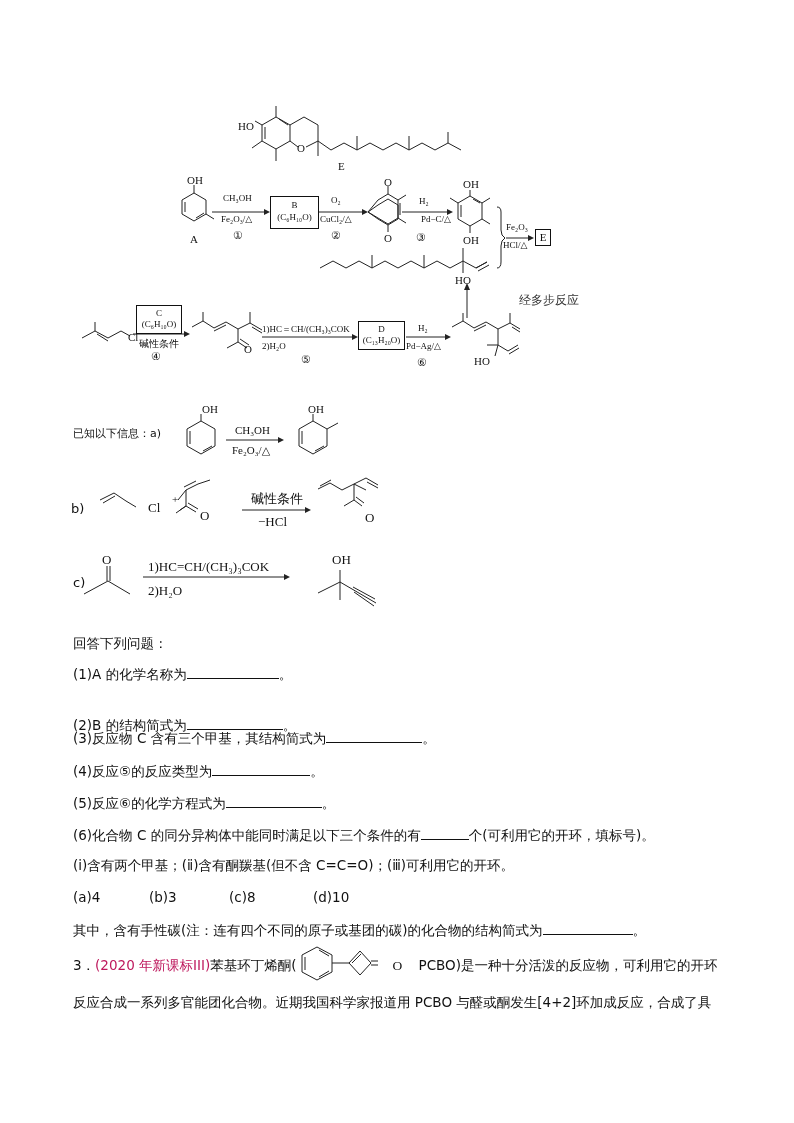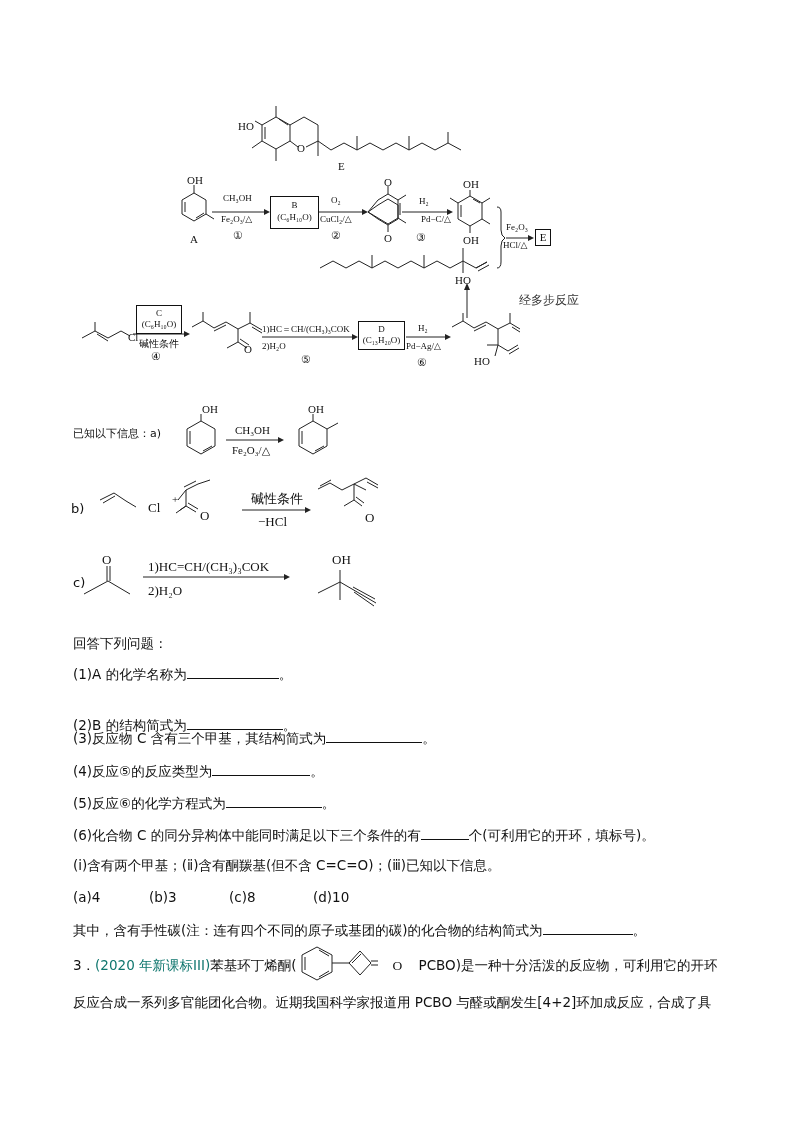--- a/index.html
+++ b/index.html
@@ -6,21 +6,21 @@
   body { width:794px; height:1123px; position:relative; overflow:hidden;
          font-family:"DejaVu Sans","Liberation Sans",sans-serif; color:#111; }
   .page { position:absolute; left:0; top:0; width:794px; height:1123px; }
   .abs { position:absolute; }
   .chem { font-family:"Liberation Serif","DejaVu Serif",serif; color:#111; }
   .chem-sm { font-size:9px; }
   .chem-md { font-size:11px; }
   .chem-lg { font-size:13px; }
   .line-text { position:absolute; left:73px; font-size:13.5px; line-height:18px; white-space:nowrap; }
   .blank { display:inline-block; border-bottom:1px solid #111; height:14px; vertical-align:baseline; }
-  .blue { color:#0f766e; }
+  .blue { color:#be185d; }
   .box { position:absolute; border:1px solid #111; text-align:center; }
   svg { position:absolute; overflow:visible; }
   svg line, svg polyline, svg polygon, svg path { stroke:#222; stroke-width:1; fill:none; }
   .arrowhead { fill:#222 !important; stroke:none !important; }
 </style>
 </head>
 <body>
 
 <div class="page">
 
@@ -291,21 +291,21 @@
     </div>
 
     <div class="line-text" style="top:793px;">
       <span>(5)反应⑥的化学方程式为</span><span class="blank" style="width:96px;"></span><span>。</span>
     </div>
 
     <div class="line-text" style="top:825px;">
       <span>(6)化合物 C 的同分异构体中能同时满足以下三个条件的有</span><span class="blank" style="width:48px;"></span><span>个(可利用它的开环，填标号)。</span>
     </div>
 
-    <div class="line-text" style="top:856px;">(ⅰ)含有两个甲基；(ⅱ)含有酮羰基(但不含 C=C=O)；(ⅲ)已知以下信息。</div>
+    <div class="line-text" style="top:856px;">(ⅰ)含有两个甲基；(ⅱ)含有酮羰基(但不含 C=C=O)；(ⅲ)可利用它的开环。</div>
 
     <div class="line-text" style="top:888px;">
       <span style="display:inline-block;width:76px;">(a)4</span><span style="display:inline-block;width:80px;">(b)3</span><span style="display:inline-block;width:84px;">(c)8</span><span>(d)10</span>
     </div>
 
     <div class="line-text" style="top:920px;">
       <span>其中，含有手性碳(注：连有四个不同的原子或基团的碳)的化合物的结构简式为</span><span class="blank" style="width:90px;"></span><span>。</span>
     </div>
   </div>
 

